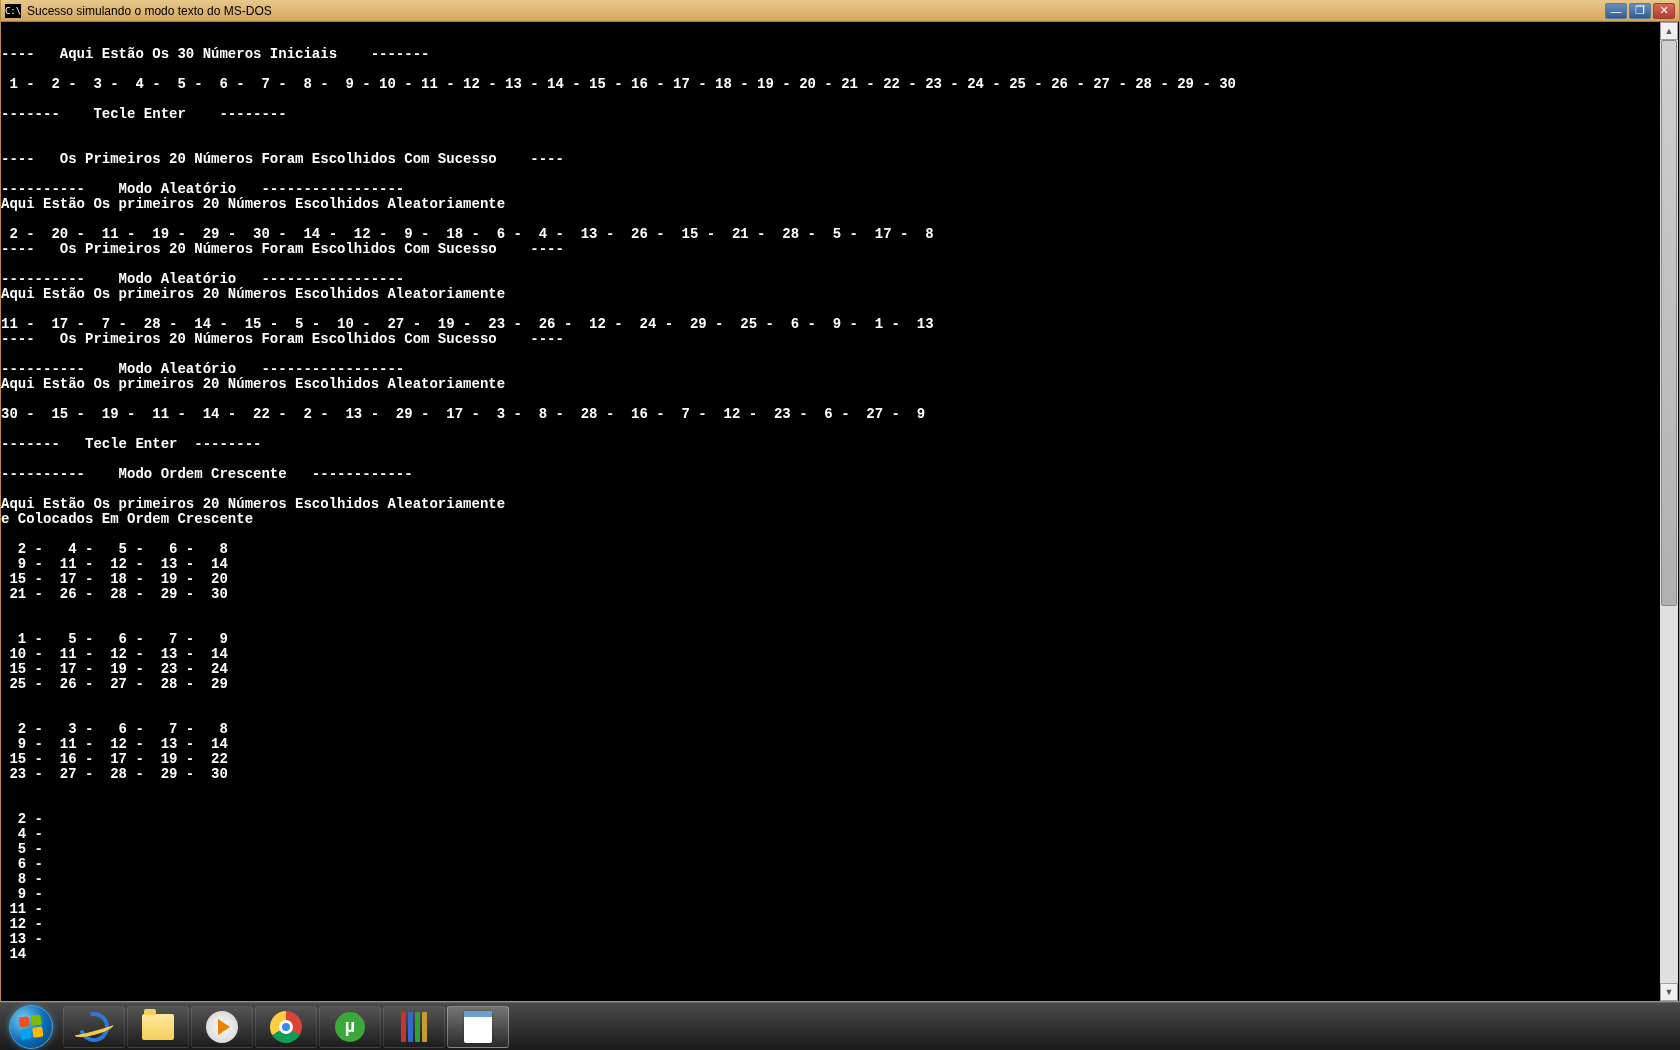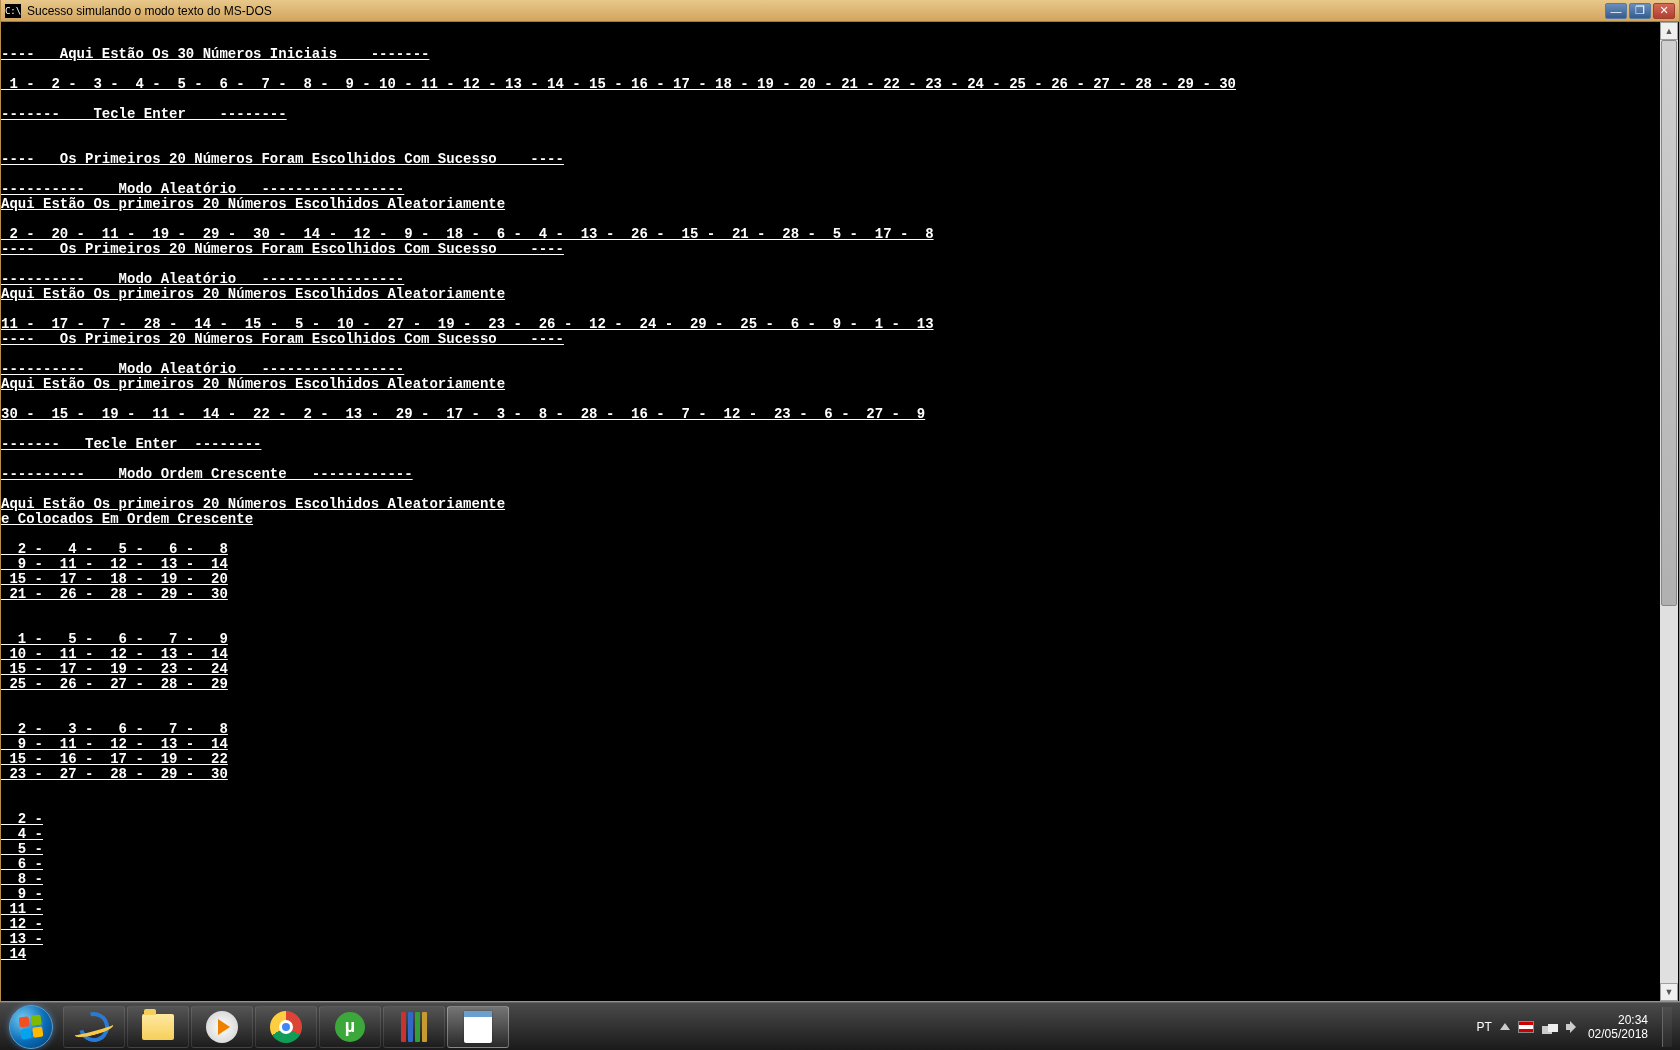--- a/index.html
+++ b/index.html
@@ -23,21 +23,21 @@
   .titlebar .winbtn {
     width: 22px; height: 16px; display: inline-flex; align-items: center;
     justify-content: center; font-size: 11px; color: #fff; margin-left: 2px;
     background: linear-gradient(#6a8fbf, #335c8c); border: 1px solid #5a7aa0;
     border-radius: 2px; cursor: default;
   }
   .titlebar .winbtn.close { background: linear-gradient(#d46a5a, #b04030); border-color: #a04030; }
   .console {
     flex: 1; background: #000; color: #fff; font-family: "Courier New", monospace;
     font-size: 14px; line-height: 15px; padding: 10px 0 0 0; white-space: pre;
-    font-weight: bold; overflow: hidden; text-decoration: underline;
+    font-weight: bold; overflow: hidden;
   }
   .scrollbar {
     position: absolute; right: 1px; top: 22px; bottom: 0; width: 18px;
     background: #e8e8e8; display: flex; flex-direction: column;
   }
   .scrollbar .arrow {
     height: 18px; background: #f0f0f0; border: 1px solid #a0a0a0;
     display: flex; align-items: center; justify-content: center; font-size: 9px; color: #555;
   }
   .scrollbar .track { flex: 1; background: #e0e0e0; position: relative; }
@@ -245,25 +245,13 @@
           <span></span>
         </div>
       </div>
   </div>
   <div class="taskbtn active">
     <div class="ico">
         <div class="notepad"></div>
       </div>
   </div>
 
-  <div class="tray">
-    <span class="lang">PT</span>
-    <div class="tri-up"></div>
-    <div class="flag-icon"></div>
-    <div class="net-icon"></div>
-    <div class="vol-icon"></div>
-    <div class="clock">
-      <div>20:34</div>
-      <div>02/05/2018</div>
-    </div>
-    <div class="showdesk"></div>
-  </div>
 </div>
 
 </body></html>

